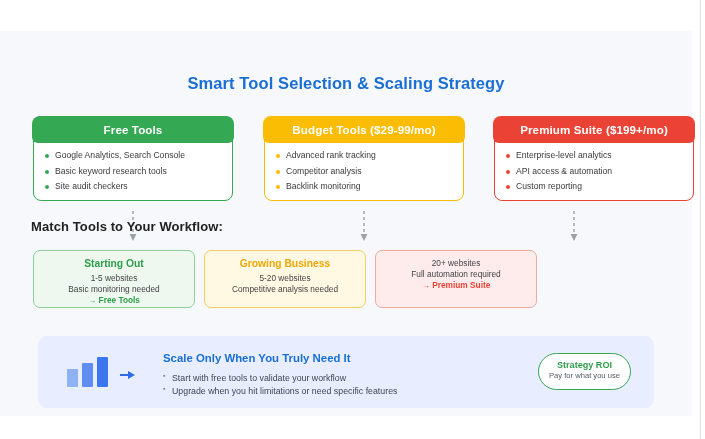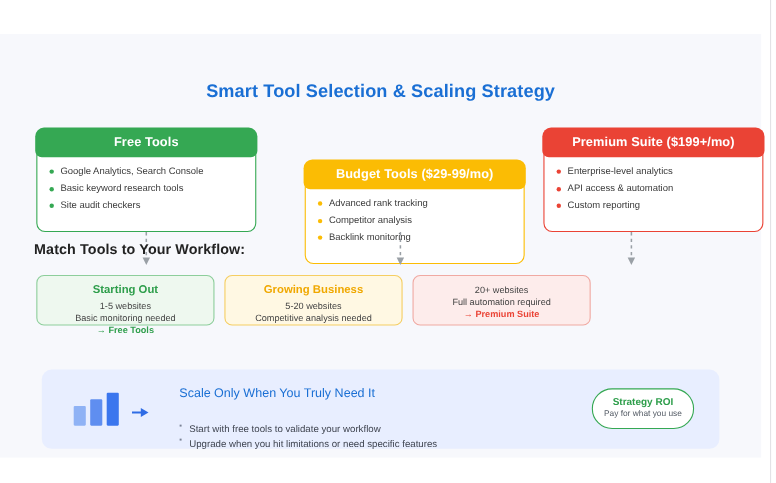--- a/index.html
+++ b/index.html
@@ -34,21 +34,21 @@
     font-size: 16.5px;
     font-weight: bold;
     color: #1a6fd4;
     letter-spacing: .1px;
   }
   
   .tier {
     position: absolute;
     top: 86px;
     width: 200px;
-    height: 94px;
+    height: 84px;
     background: #ffffff;
     border-radius: 8px;
     overflow: visible;
   }
   .tier-border {
     position: absolute;
     left: 0; top: 0; right: 0; bottom: 0;
     border-radius: 8px;
     border: 1.4px solid transparent;
     background: #ffffff;
@@ -86,21 +86,21 @@
     border-radius: 50%;
     margin-right: 6px;
     margin-top: 3px;
     flex: 0 0 auto;
   }
   #tier-free  { left: 33px; }
   #tier-free .tier-border { border-color: #35a853; }
   #tier-free .tier-head   { background: #35a853; }
   #tier-free .tier-dot    { background: #35a853; }
 
-  #tier-budget { left: 277px; margin-top: 29px; }
+  #tier-budget { left: 264px; }
   #tier-budget .tier-border { border-color: #fbbc04; }
   #tier-budget .tier-head   { background: #fbbc04; }
   #tier-budget .tier-dot    { background: #fbbc04; }
 
   #tier-premium { left: 494px; }
   #tier-premium .tier-border { border-color: #ea4335; }
   #tier-premium .tier-head   { background: #ea4335; }
   #tier-premium .tier-dot    { background: #ea4335; }
 
   
@@ -123,21 +123,21 @@
     font-weight: bold;
     color: #222222;
     letter-spacing: .1px;
     text-align: right;
   }
   
   .flow {
     position: absolute;
     top: 219px;
     width: 162px;
-    height: 46px;
+    height: 58px;
     border-radius: 7px;
     border: 1.2px solid #ccc;
     text-align: center;
     padding-top: 7px;
   }
   .flow-title {
     font-size: 10.3px;
     font-weight: bold;
     margin-bottom: 4px;
   }
@@ -183,23 +183,23 @@
     left: 82px; top: 32px;
     width: 16px; height: 14px;
   }
   .bottom-text {
     position: absolute;
     left: 125px; top: 16px;
     width: 400px;
   }
   .bottom-title {
     font-size: 11.4px;
-    font-weight: normal;
+    font-weight: bold;
     color: #1a6fd4;
-    margin-bottom: 20px;
+    margin-bottom: 8px;
   }
   .bottom-bullet {
     font-size: 8.8px;
     color: #3f4450;
     line-height: 1.5;
     padding-left: 9px;
     position: relative;
   }
   .bottom-bullet::before {
     content: "\25AA";

